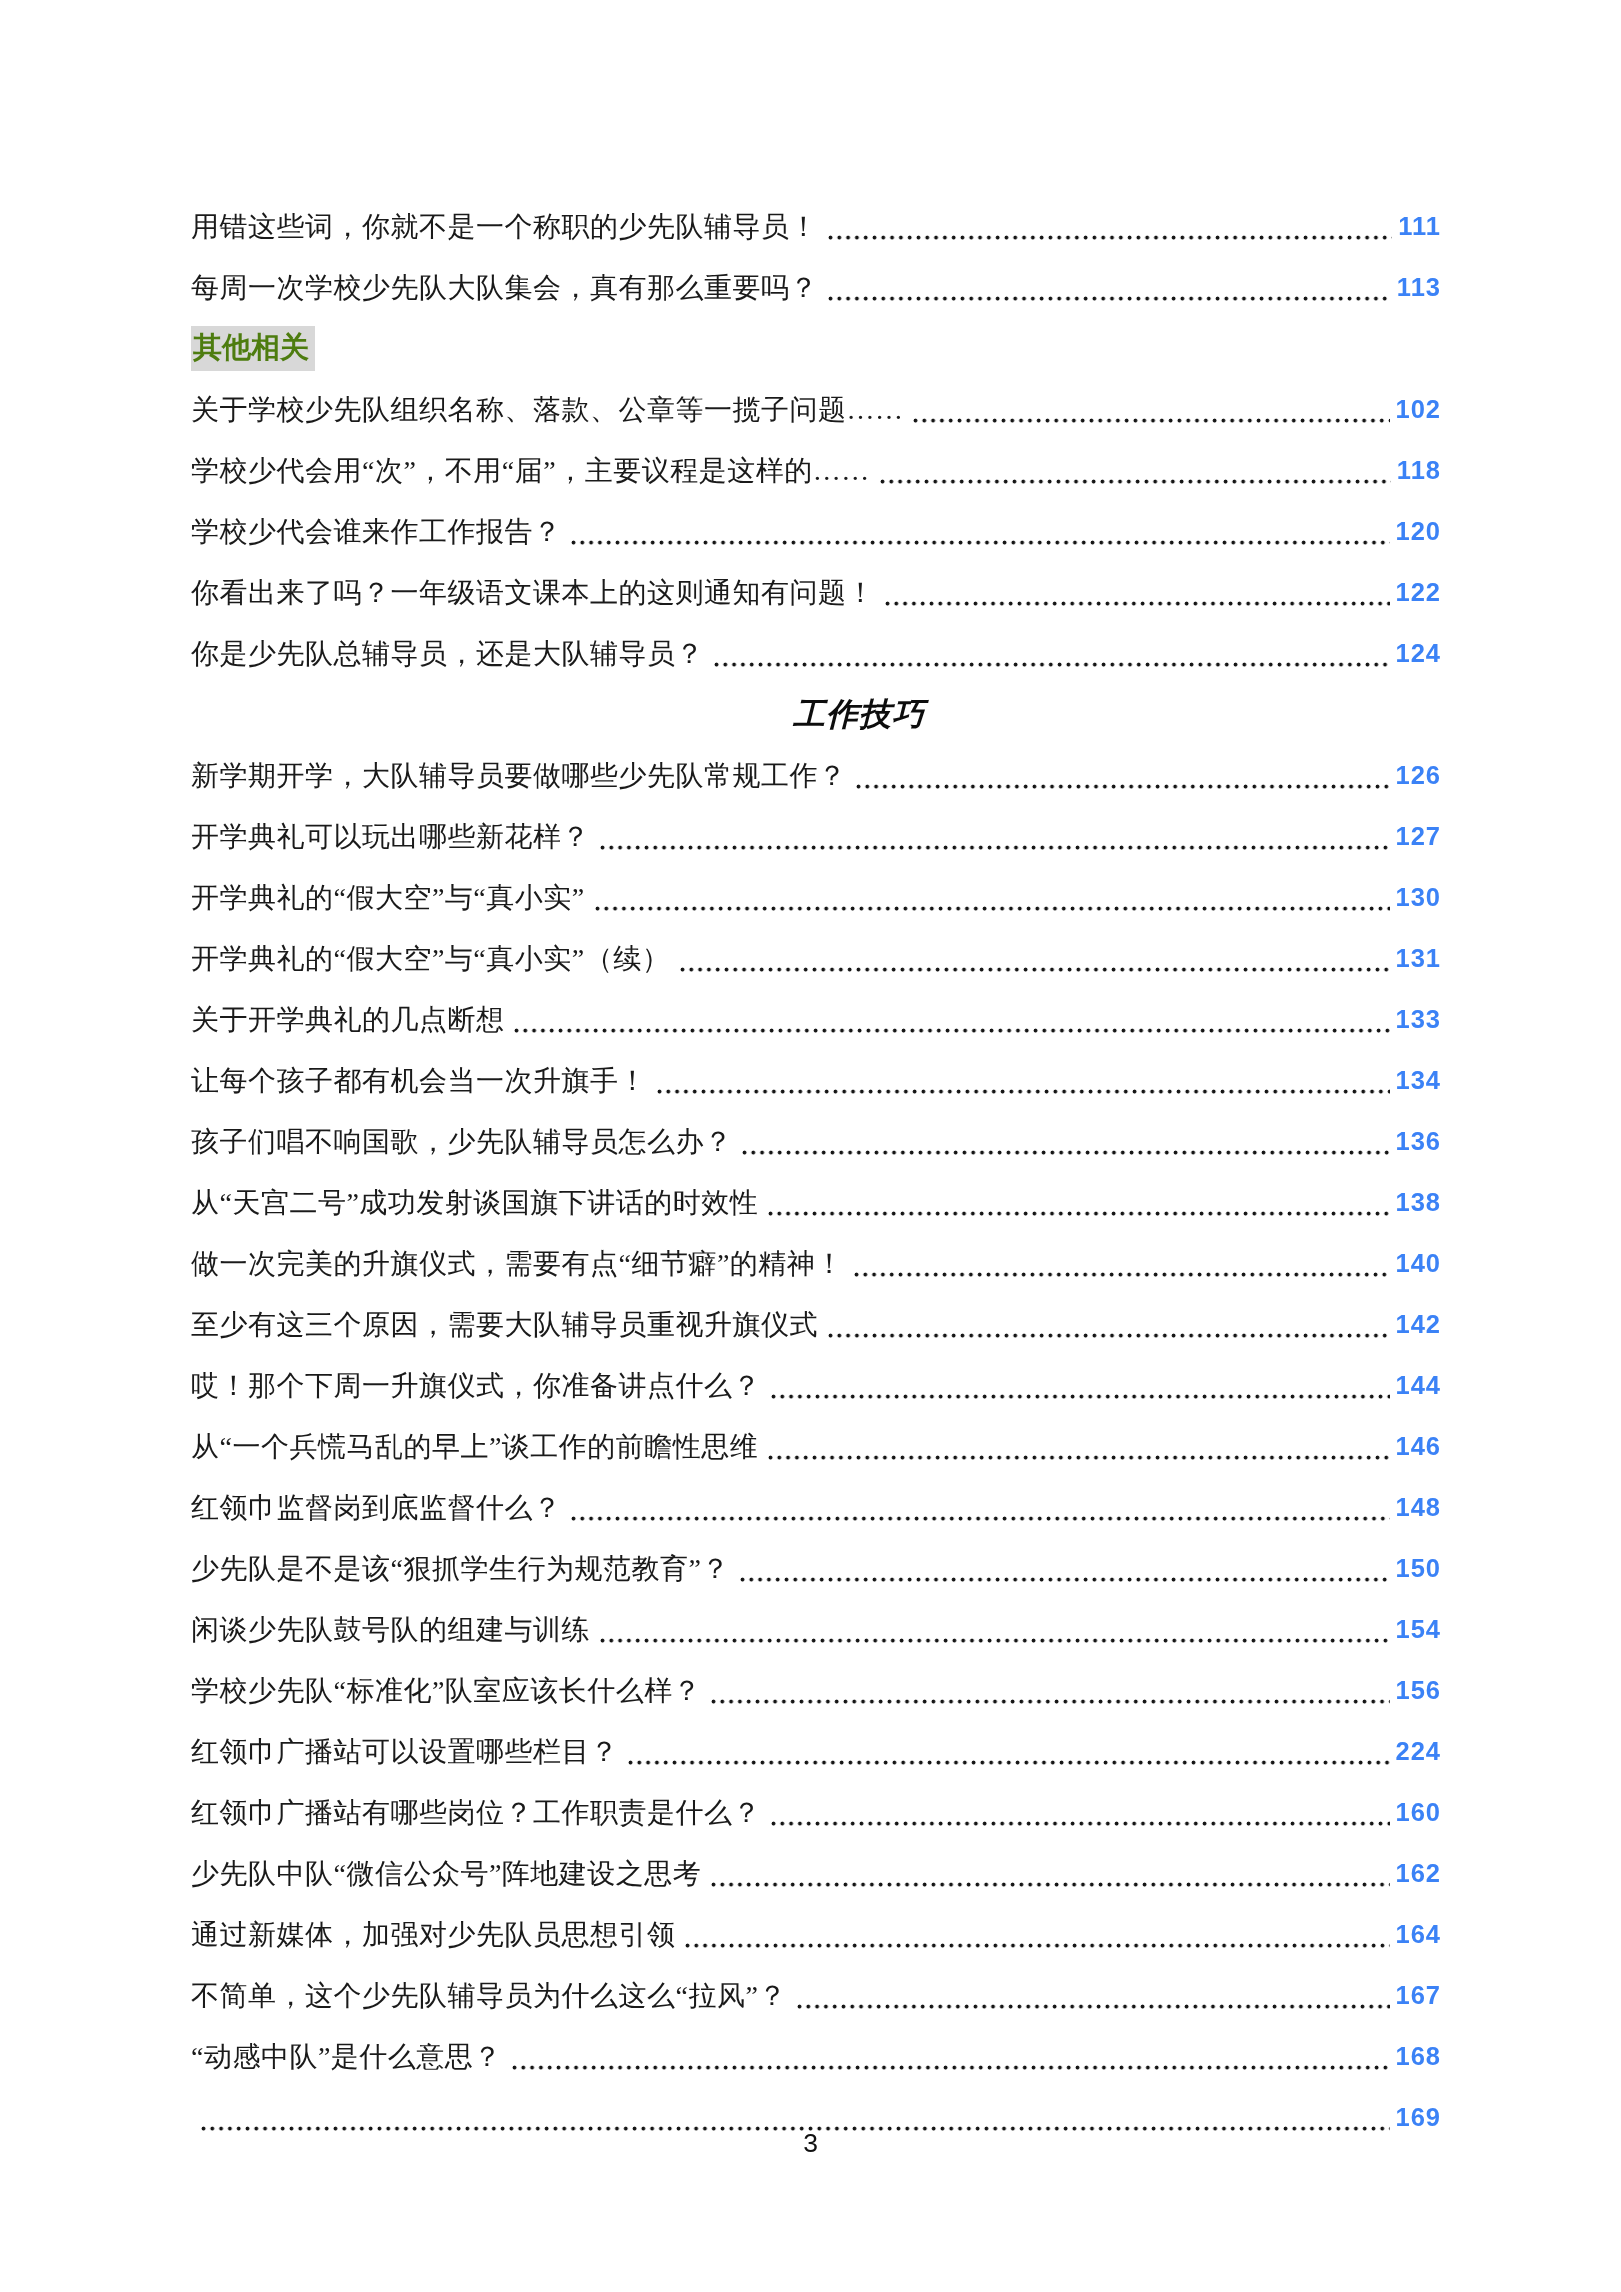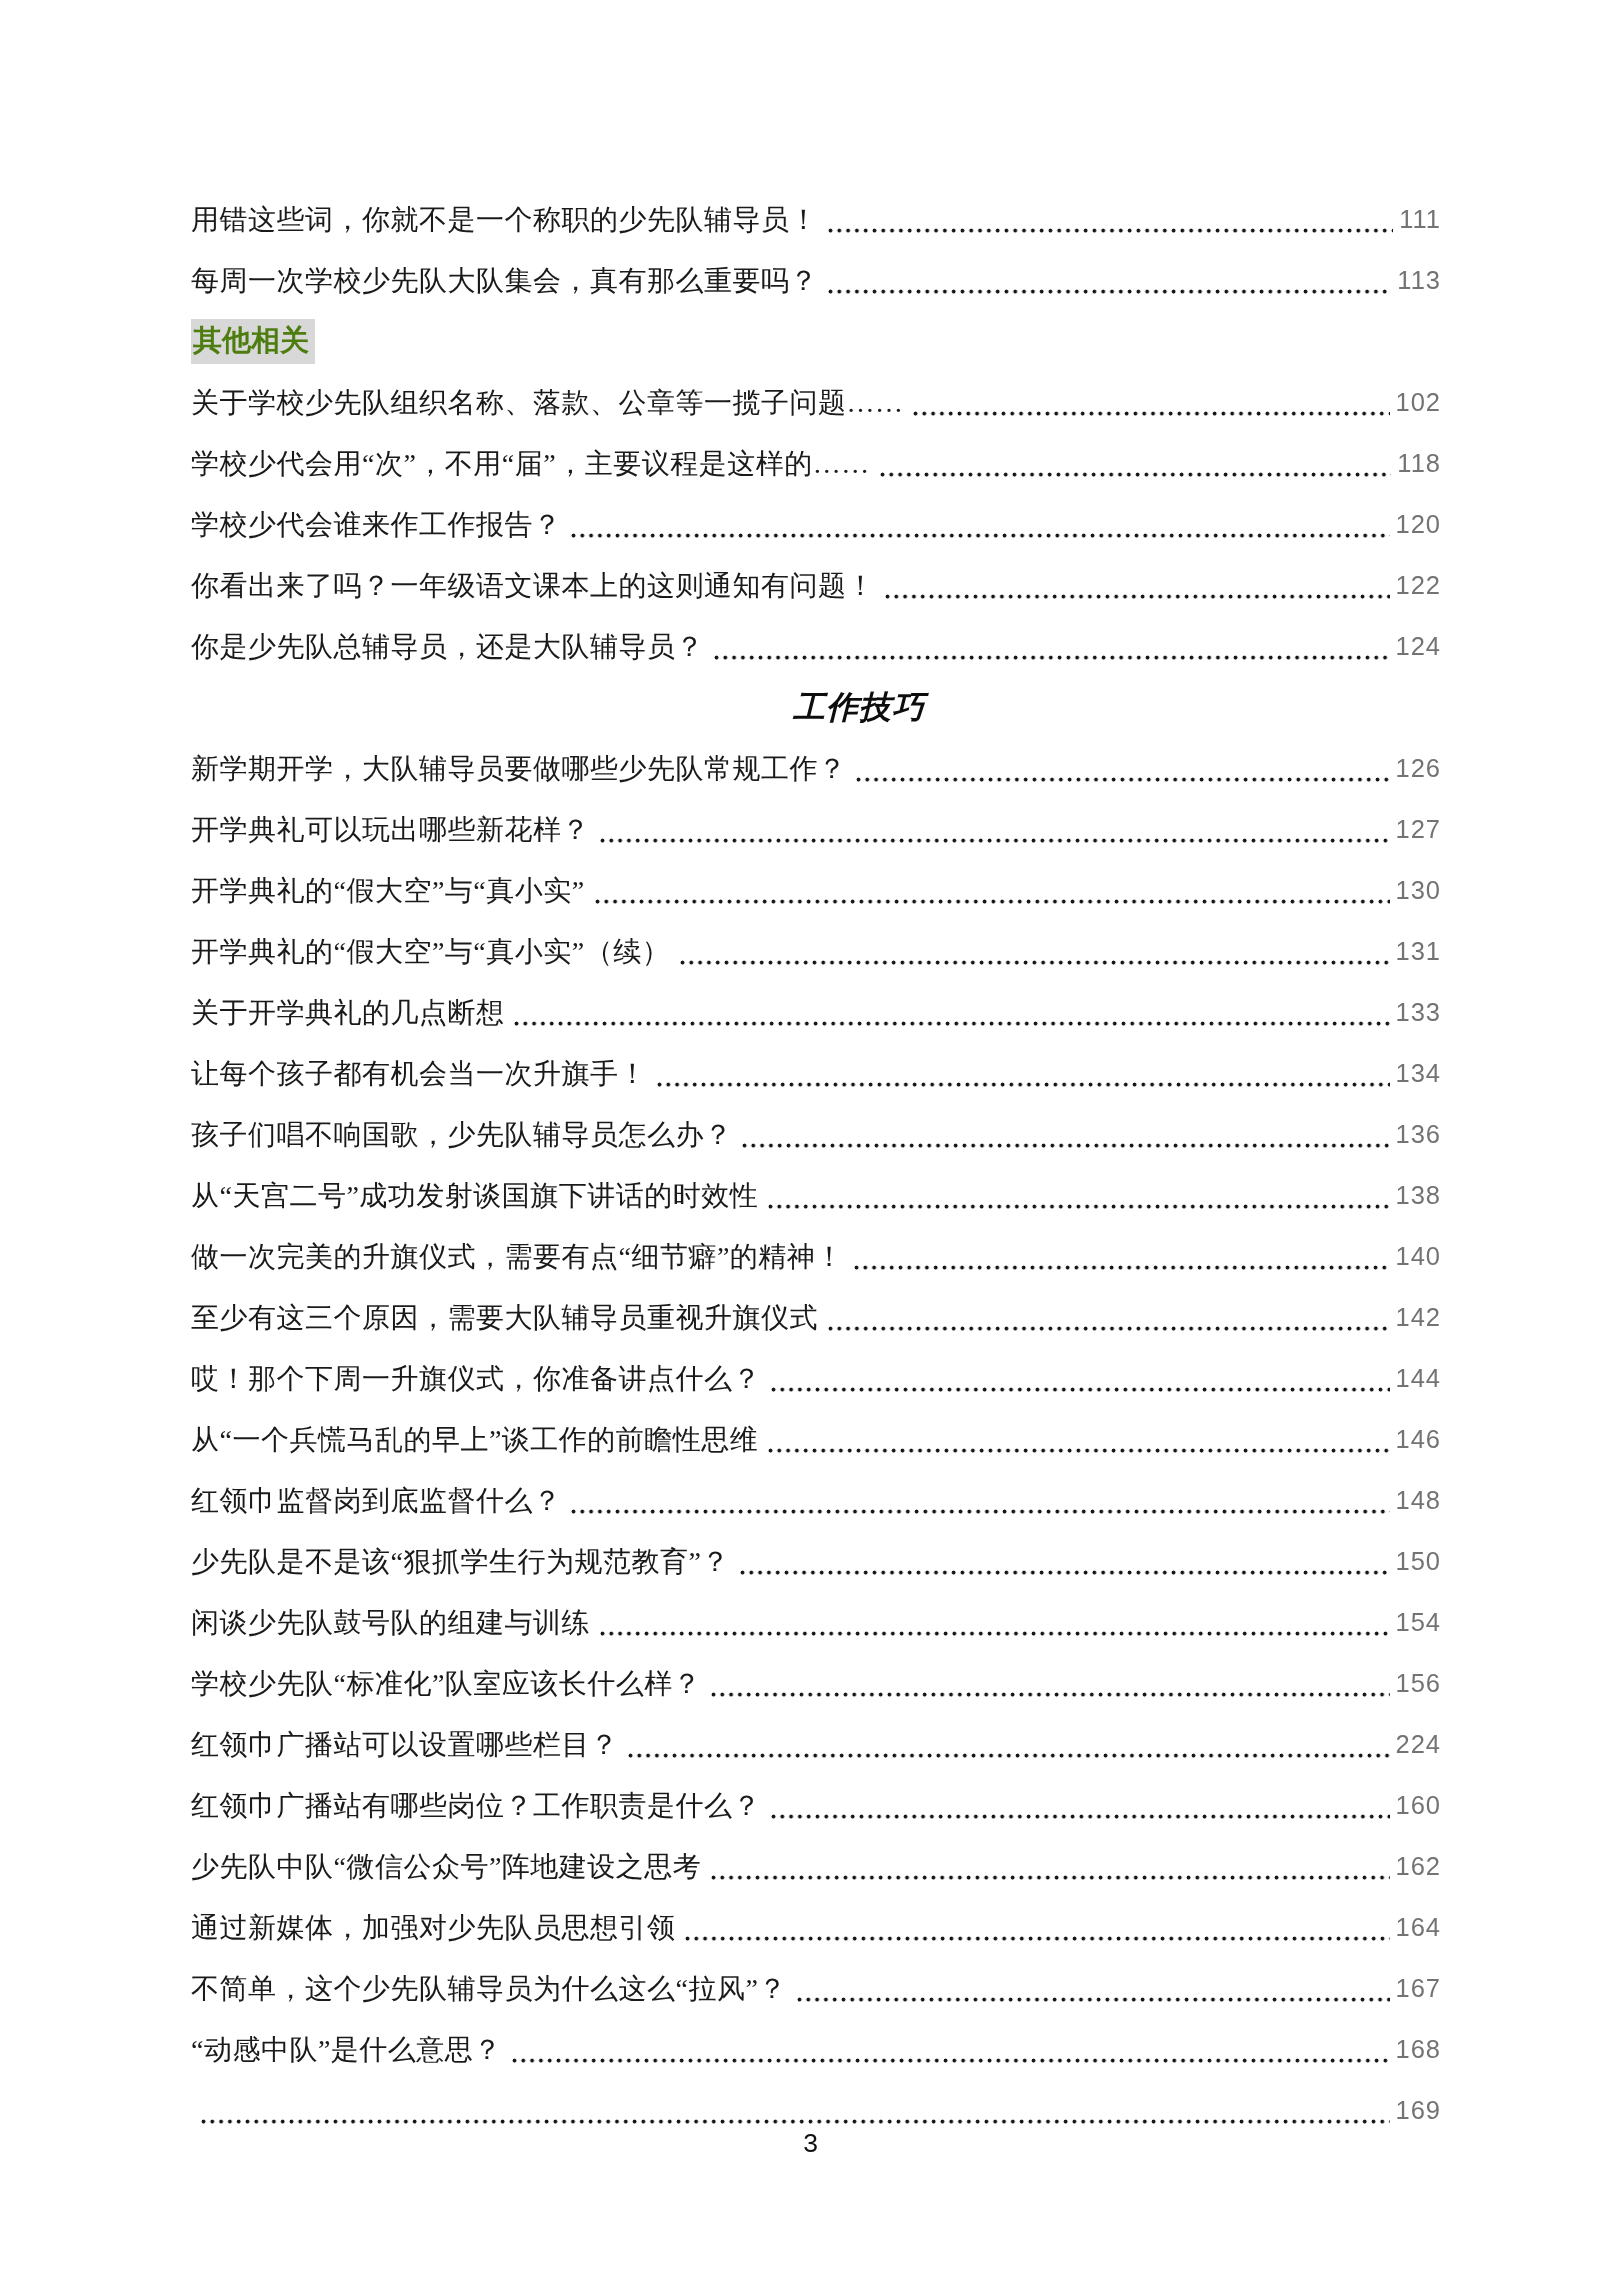--- a/index.html
+++ b/index.html
@@ -8,21 +8,21 @@
     width: 1621px;
     height: 2293px;
     background: #ffffff;
     overflow: hidden;
     font-family: "Liberation Serif", "DejaVu Serif", serif;
     color: #1a1a1a;
   }
   .toc {
     position: absolute;
     left: 191px;
-    top: 189px;
+    top: 196px;
     width: 1250px;
   }
   .toc-row {
     display: flex;
     align-items: center;
     height: 61px;
     font-size: 28px;
     white-space: nowrap;
   }
   .toc-title {
@@ -35,24 +35,24 @@
     min-width: 17.6px;
     margin: 0 5.9px 0 9.8px;
     background-image: radial-gradient(circle at 2.5px 2.5px, #151515 1.5px, transparent 2.3px);
     background-size: 8.8px 4.9px;
     background-repeat: repeat-x;
     background-position: 0 calc(50% + 10.8px);
   }
   .toc-pagenum {
     flex: 0 0 auto;
     font-family: "Liberation Sans", "DejaVu Sans", sans-serif;
-    font-weight: 400;
+    font-weight: 700;
     font-size: 25.5px;
     letter-spacing: 1px;
-    color: #737373;
+    color: #3b82f6;
   }
   .header-row {
     display: flex;
     align-items: center;
     height: 61px;
   }
   .section-header {
     font-family: "Liberation Sans", "DejaVu Sans", sans-serif;
     font-weight: 700;
     font-size: 29px;

